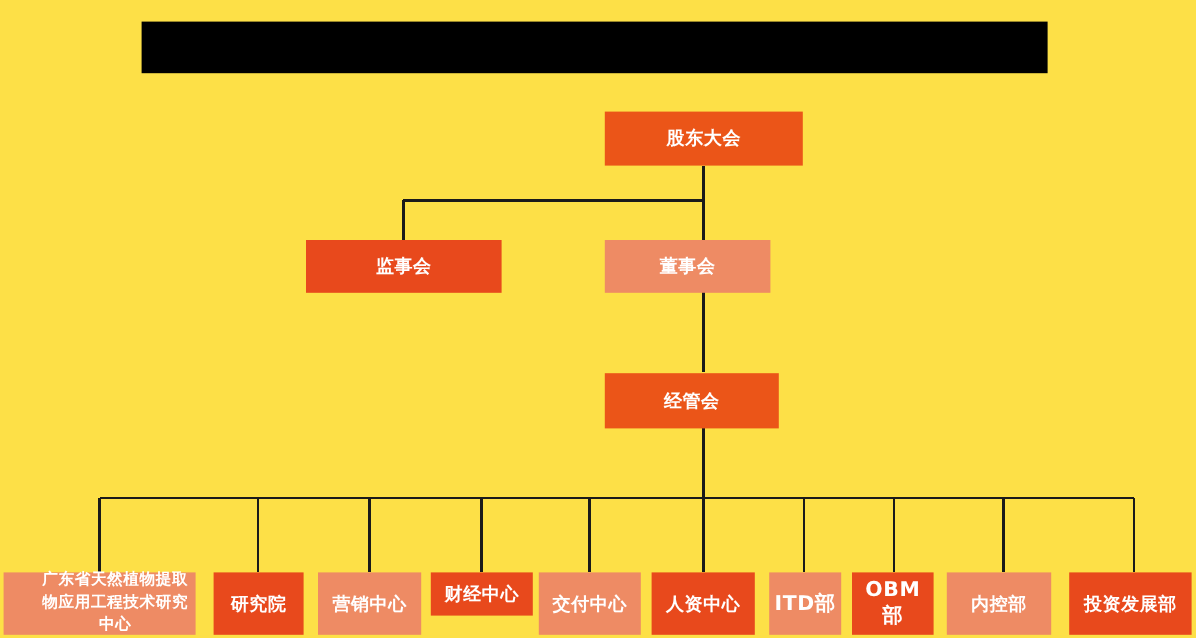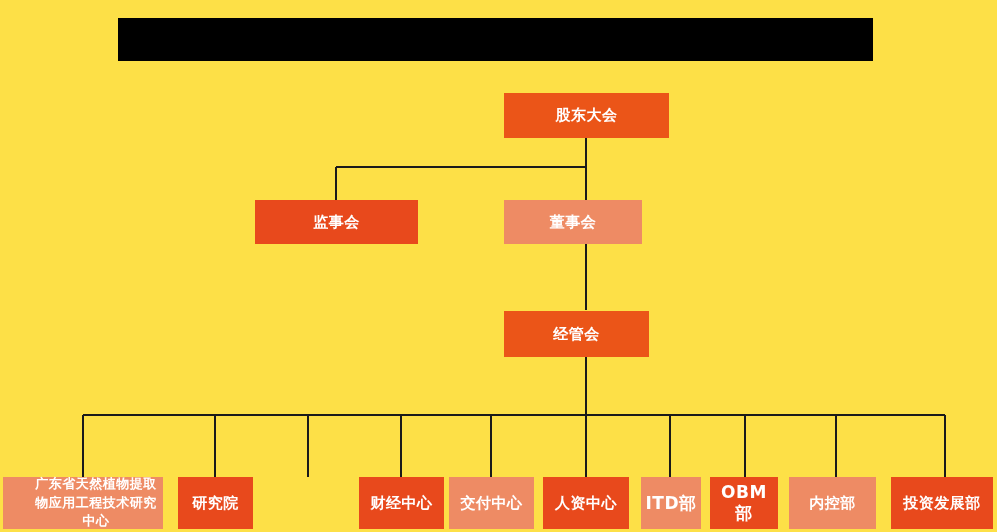--- a/index.html
+++ b/index.html
@@ -114,22 +114,25 @@
   </div>
 
   <div class="node light dept-wide" style="left:3px; top:477px; width:160px; height:52px;">
     <span>广东省天然植物提取物应用工程技术研究中心</span>
   </div>
 
   <div class="node deep dept" style="left:178px; top:477px; width:75px; height:52px;">
     <span>研究院</span>
   </div>
 
+  <div class="node light dept" style="left:265px; top:477px; width:86px; height:52px;">
+    <span>营销中心</span>
+  </div>
 
-  <div class="node deep dept" style="left:359px; top:477px; width:85px; height:52px;">
+  <div class="node deep dept" style="left:359px; top:477px; width:85px; height:36px;">
     <span>财经中心</span>
   </div>
 
   <div class="node light dept" style="left:449px; top:477px; width:85px; height:52px;">
     <span>交付中心</span>
   </div>
 
   <div class="node deep dept" style="left:543px; top:477px; width:86px; height:52px;">
     <span>人资中心</span>
   </div>

